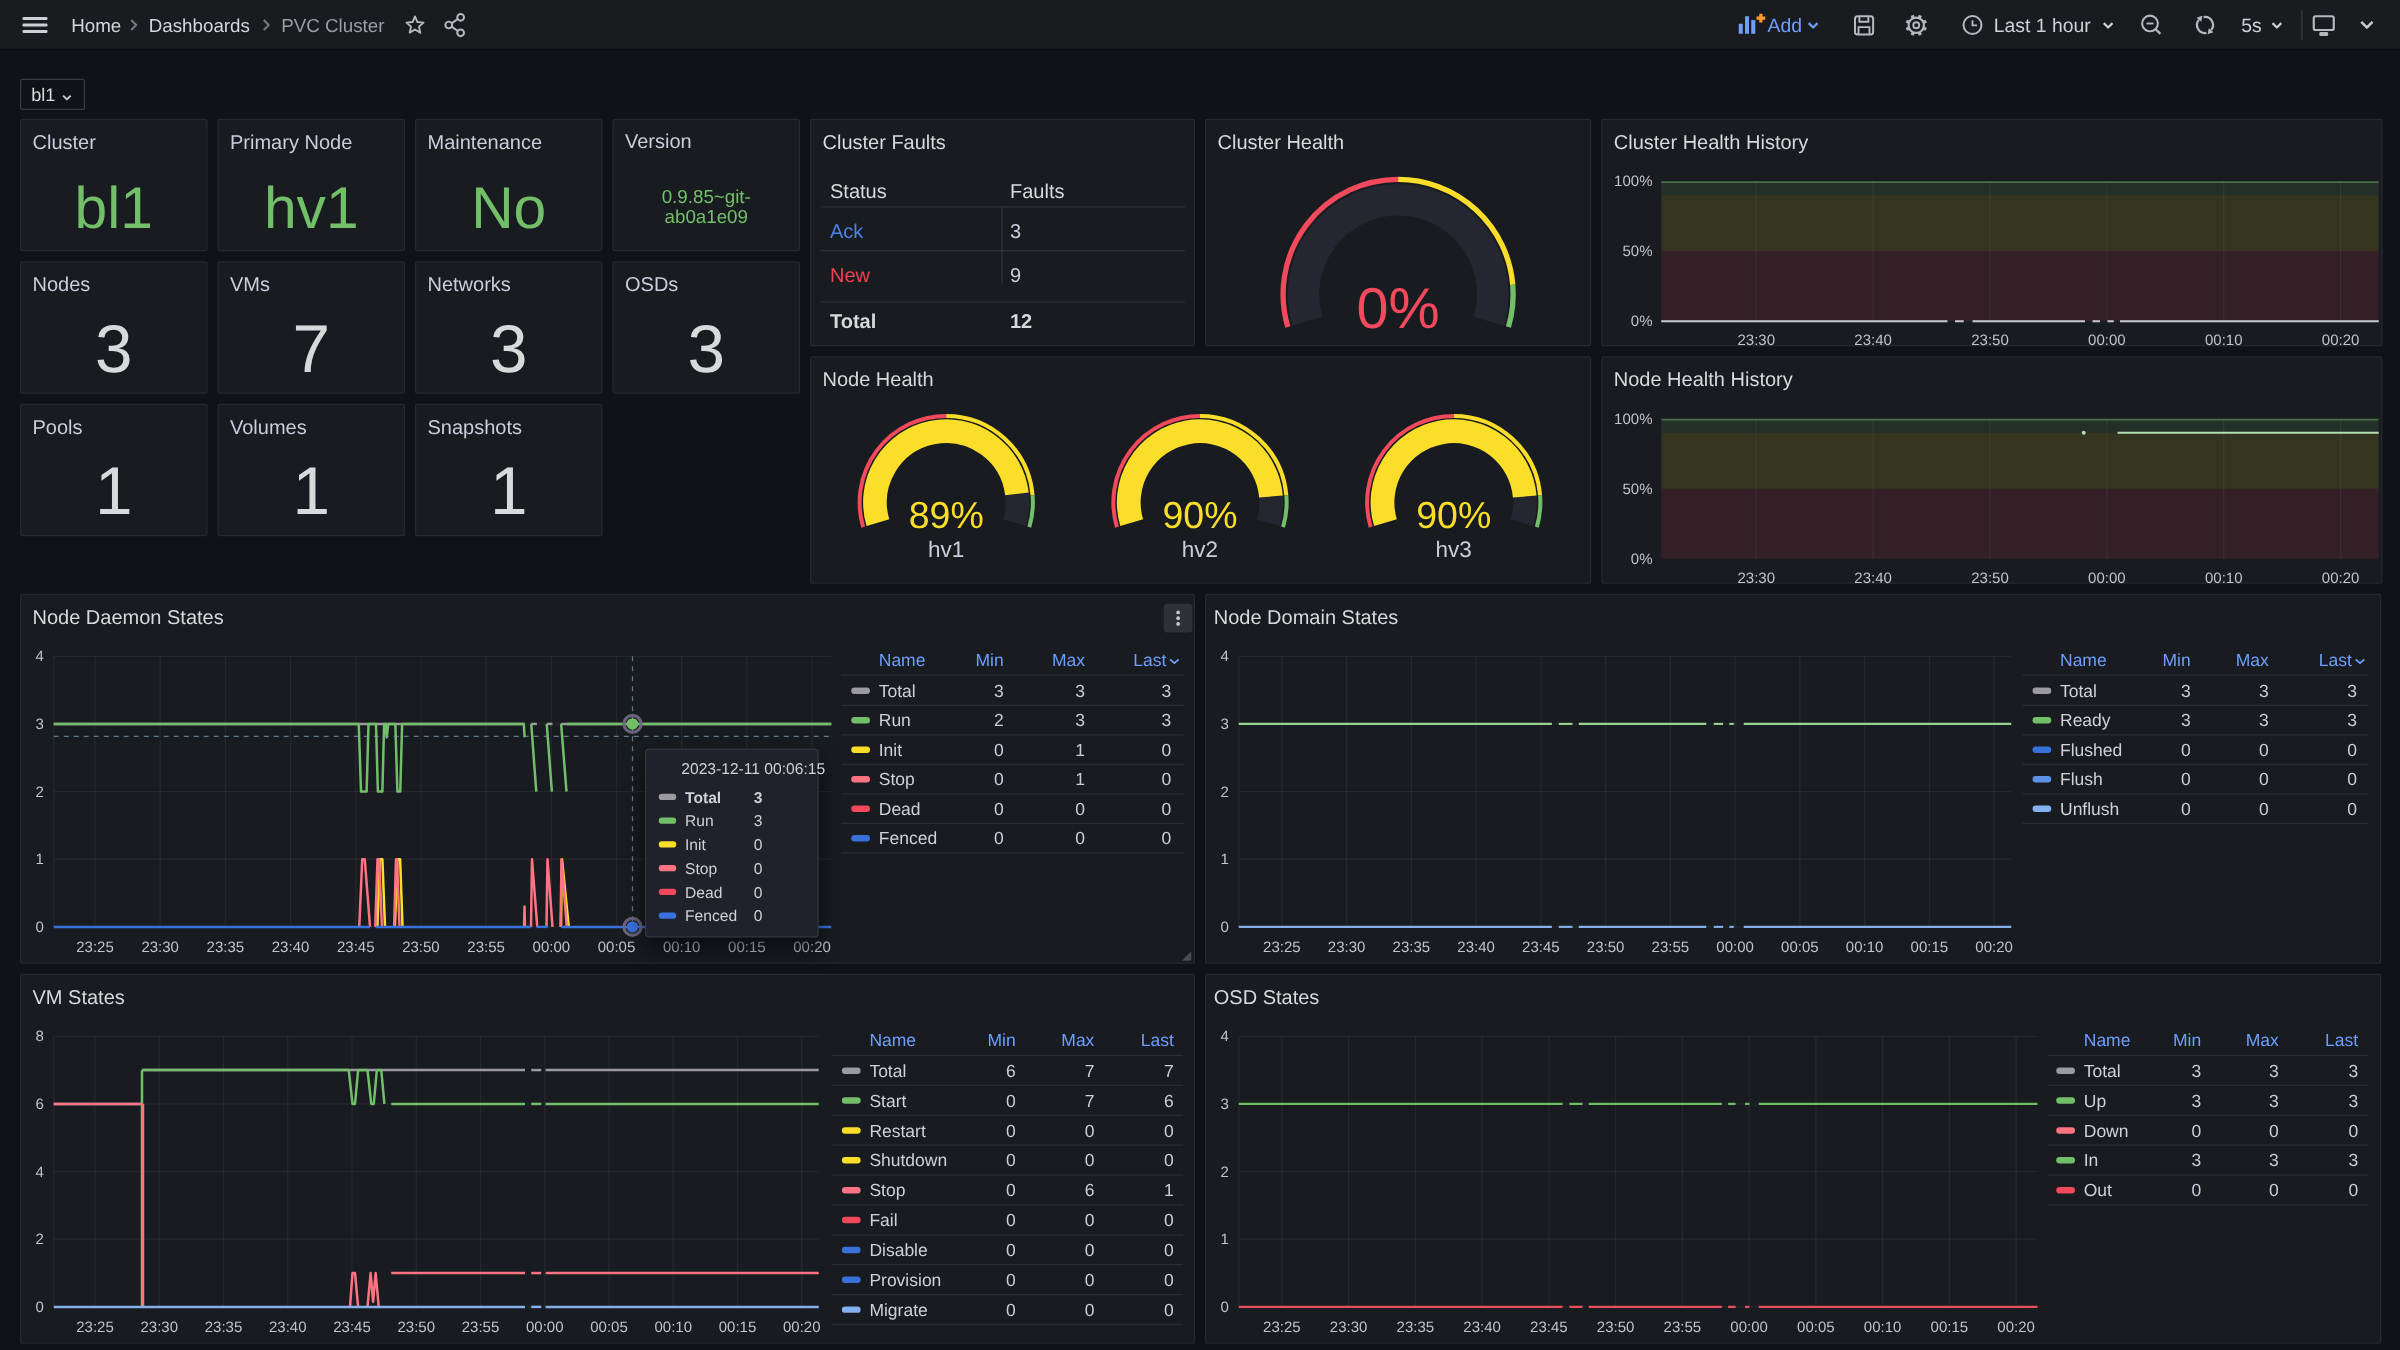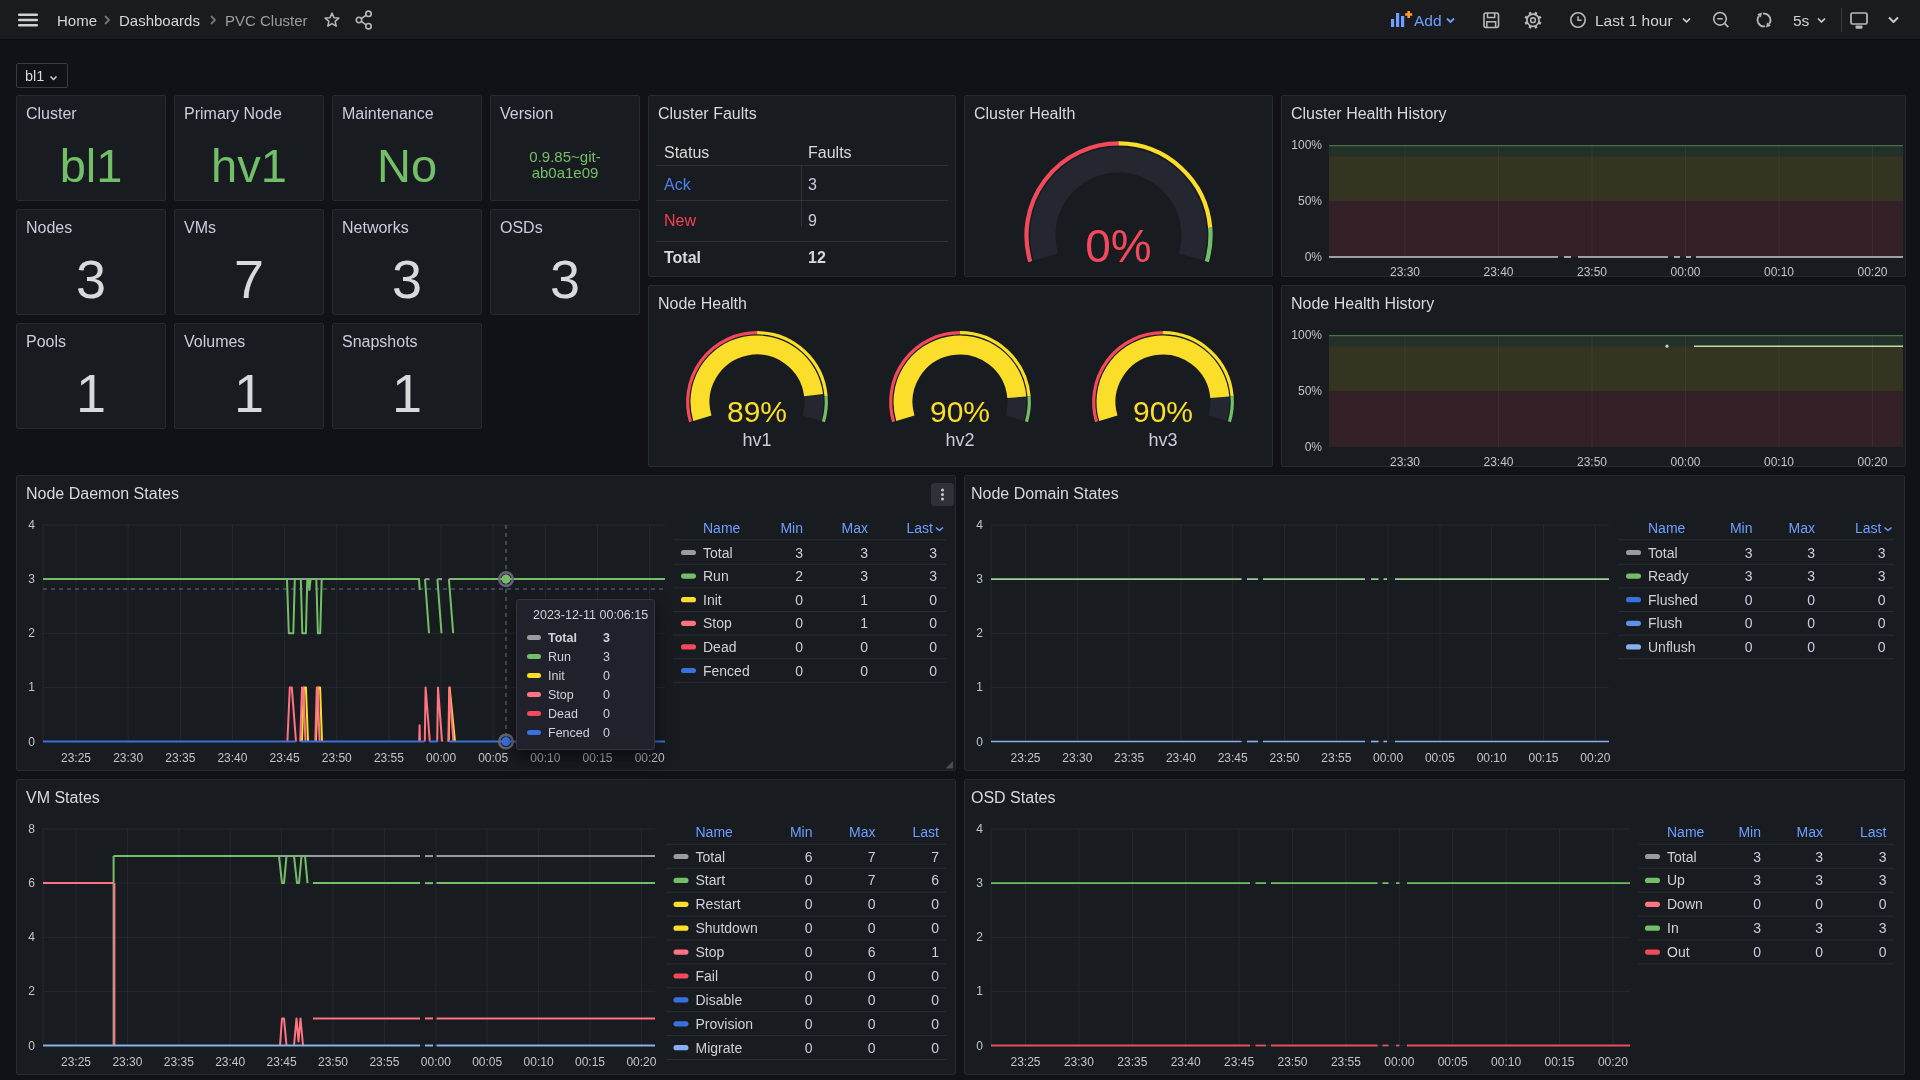--- a/index.html
+++ b/index.html
@@ -588,21 +588,21 @@
     <line x1="1638.50" y1="940.00" x2="1894.50" y2="940.00" stroke="rgba(204,204,220,0.10)" stroke-width="1"></line>
     <rect x="1645.00" y="949.50" width="15.00" height="5.20" fill="#F2495C" rx="2.6"></rect>
     <text x="1667.00" y="957.10" font-size="14" fill="#d0d1d8" text-anchor="start" font-weight="400" font-family="&quot;Liberation Sans&quot;, sans-serif">Out</text>
     <text x="1761.00" y="957.10" font-size="14" fill="#ccccdc" text-anchor="end" font-weight="400" font-family="&quot;Liberation Sans&quot;, sans-serif">0</text>
     <text x="1823.00" y="957.10" font-size="14" fill="#ccccdc" text-anchor="end" font-weight="400" font-family="&quot;Liberation Sans&quot;, sans-serif">0</text>
     <text x="1886.50" y="957.10" font-size="14" fill="#ccccdc" text-anchor="end" font-weight="400" font-family="&quot;Liberation Sans&quot;, sans-serif">0</text>
     <line x1="1638.50" y1="963.90" x2="1894.50" y2="963.90" stroke="rgba(204,204,220,0.10)" stroke-width="1"></line>
 </svg>
 
 <div style="position:absolute;left:516px;top:599px;width:139px;height:151px;background:#1f222a;border:1px solid #35373e;border-radius:3px;box-shadow:0 8px 16px rgba(1,4,9,0.6);box-sizing:border-box;padding:7px 10px;">
-<div style="font-size:12.5px;color:#d0d1d6;margin:1px 0 6px 6px;white-space:nowrap;">2023-12-11 00:06:15</div>
+<div style="font-size:12.5px;color:#d0d1d6;margin:1px 0 6px 18px;white-space:nowrap;">2023-12-11 00:06:15</div>
 <div style="display:flex;align-items:center;height:19px;font-size:12.5px;color:#d0d1d6;">
       <span style="width:14px;height:4.5px;border-radius:2.5px;background:#9a9aa0;margin-right:7px;flex:none;"></span>
       <span style="font-weight:700;">Total</span>
       <span style="margin-left:auto;margin-right:34px;font-weight:700;">3</span>
     </div>
     <div style="display:flex;align-items:center;height:19px;font-size:12.5px;color:#d0d1d6;">
       <span style="width:14px;height:4.5px;border-radius:2.5px;background:#73BF69;margin-right:7px;flex:none;"></span>
       <span style="font-weight:400;">Run</span>
       <span style="margin-left:auto;margin-right:34px;font-weight:400;">3</span>
     </div>

